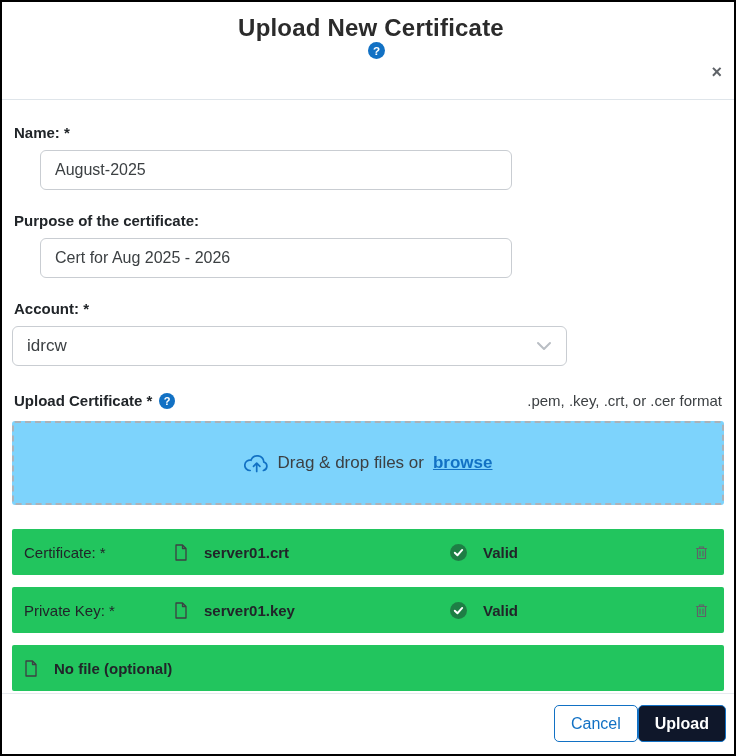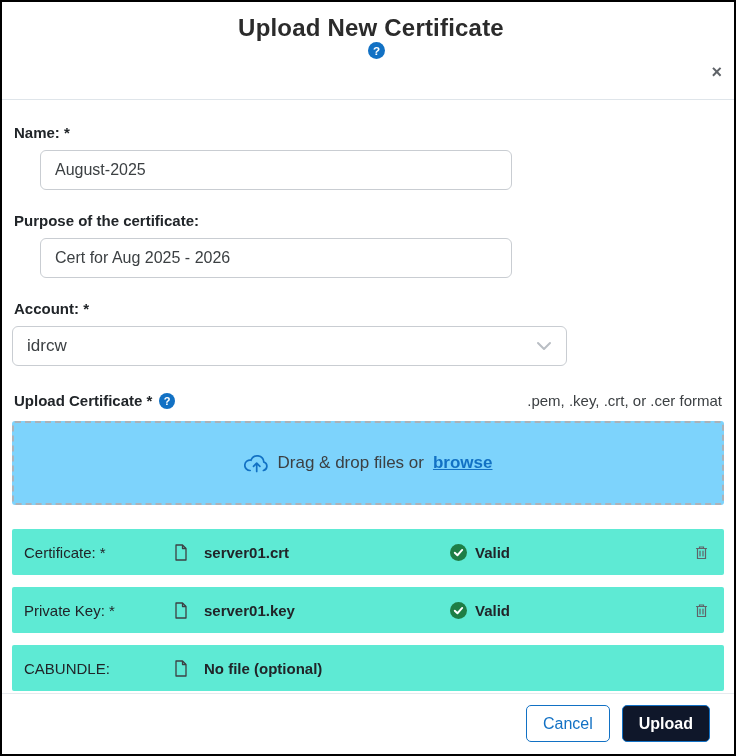--- a/index.html
+++ b/index.html
@@ -69,38 +69,38 @@
     gap: 9px; cursor: pointer; background: #7dd3fc;
   }
   .dropzone-text { font-size: 17px; color: #3c4043; font-weight: 400; }
   .browse-link {
     color: #1271c4; font-size: 17px; font-weight: 700;
     text-decoration: underline; cursor: pointer;
   }
   
   .file-rows { margin-top: 24px; }
   .file-row {
-    background: #5eead4; border-radius: 2px;
+    background: #22c55e; border-radius: 2px;
     height: 46px; display: flex; align-items: center;
     padding: 0 14px 0 12px; margin-bottom: 12px;
   }
   .file-row-label { width: 150px; font-size: 15px; color: #212529; font-weight: 400; }
   .file-cell { display: flex; align-items: center; gap: 16px; width: 228px; }
   .file-name { font-size: 15px; font-weight: 700; color: #212529; }
-  .status-cell { display: flex; align-items: center; gap: 8px; padding-left: 48px; }
+  .status-cell { display: flex; align-items: center; gap: 16px; padding-left: 48px; }
   .status-text { font-size: 15px; font-weight: 700; color: #212529; }
   .delete-btn {
     margin-left: auto; background: none; border: none; cursor: pointer;
     display: inline-flex; padding: 2px;
   }
   
   .modal-footer {
     border-top: 1px solid #e6eaee;
-    padding: 11px 24px 12px 12px;
-    display: flex; justify-content: flex-end; gap: 12px;
+    padding: 11px 8px 12px 12px;
+    display: flex; justify-content: flex-end; gap: 0;
   }
   .btn {
     height: 37px; border-radius: 5px; font-size: 16px;
     font-family: "Liberation Sans", sans-serif;
     padding: 0 16px; cursor: pointer; font-weight: 400;
   }
   .btn-cancel {
     background: #fff; color: #1271c4; border: 1px solid #1271c4;
     min-width: 74px;
   }
@@ -222,21 +222,20 @@
           <span class="status-text">Valid</span>
         </span>
         <button class="delete-btn">
           <svg width="13" height="15" viewBox="0 0 13 15">
             <path d="M1.5 3.5 H11.5 M4.5 3.5 V2 H8.5 V3.5 M2.5 3.5 V13.5 H10.5 V3.5 M5 6 V11 M8 6 V11" fill="none" stroke="#5f6368" stroke-width="1.2" stroke-linecap="round"></path>
           </svg>
         </button>
       </div>
 
       <div class="file-row">
-        <span class="file-row-label">CABUNDLE:</span>
         <span class="file-cell">
           <span>
             <svg width="14" height="17" viewBox="0 0 14 17">
               <path d="M2 1 H8.5 L12 4.5 V16 H2 Z" fill="none" stroke="#3c4043" stroke-width="1.3" stroke-linejoin="round"></path>
               <path d="M8.5 1 V4.5 H12" fill="none" stroke="#3c4043" stroke-width="1.3" stroke-linejoin="round"></path>
             </svg>
           </span>
           <span class="file-name">No file (optional)</span>
         </span>
       </div>

